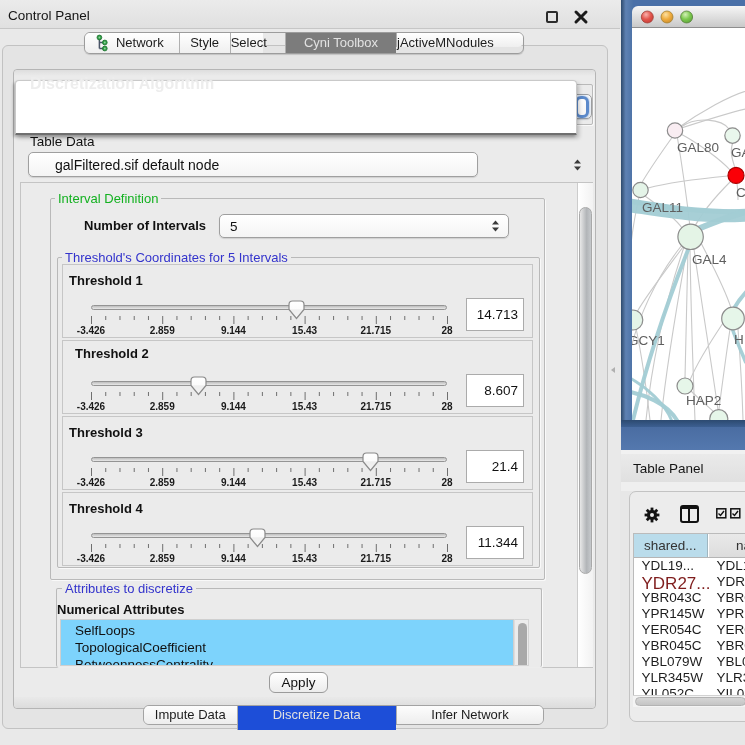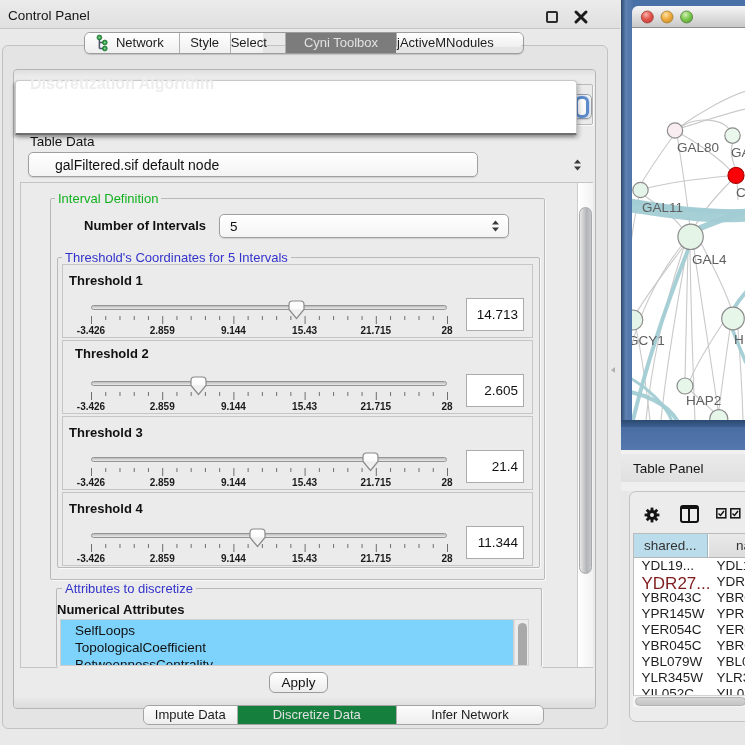--- a/index.html
+++ b/index.html
@@ -150,21 +150,21 @@
     <line x1="329.02" y1="0" x2="329.02" y2="4" stroke="#6f6f6f" stroke-width="1"></line>
     <line x1="343.26" y1="0" x2="343.26" y2="4" stroke="#6f6f6f" stroke-width="1"></line>
     <line x1="357.50" y1="0" x2="357.50" y2="8" stroke="#6f6f6f" stroke-width="1"></line>
   </svg>
 <div class="abs" style="left:61.0px;top:401px;width:60px;text-align:center;font-size:10px;font-weight:bold;color:#1a1a1a;">-3.426</div>
 <div class="abs" style="left:132.2px;top:401px;width:60px;text-align:center;font-size:10px;font-weight:bold;color:#1a1a1a;">2.859</div>
 <div class="abs" style="left:203.4px;top:401px;width:60px;text-align:center;font-size:10px;font-weight:bold;color:#1a1a1a;">9.144</div>
 <div class="abs" style="left:274.6px;top:401px;width:60px;text-align:center;font-size:10px;font-weight:bold;color:#1a1a1a;">15.43</div>
 <div class="abs" style="left:345.8px;top:401px;width:60px;text-align:center;font-size:10px;font-weight:bold;color:#1a1a1a;">21.715</div>
 <div class="abs" style="left:417.0px;top:401px;width:60px;text-align:center;font-size:10px;font-weight:bold;color:#1a1a1a;">28</div>
-<div class="abs" style="left:466px;top:374px;width:58px;height:33px;background:#ffffff;border:1px solid #ababab;font-size:13.5px;line-height:31px;color:#111;text-align:right;padding-right:5px;">2.605</div>
+<div class="abs" style="left:466px;top:374px;width:58px;height:33px;background:#ffffff;border:1px solid #ababab;font-size:13.5px;line-height:31px;color:#111;text-align:right;padding-right:5px;">8.607</div>
 <div class="abs" style="left:62px;top:416px;width:471px;height:74px;border:1px solid #c6c6c6;"></div>
 <div class="abs b13" style="left:69px;top:425px;">Threshold 3</div>
 <div class="abs" style="left:91px;top:457px;width:356px;height:5px;border:1px solid #949494;border-radius:3px;background:linear-gradient(#bdbdbd,#e9e9e9);"></div>
 <svg class="abs" style="left:361.5px;top:452px" width="17" height="20">
 <defs>
       <linearGradient id="tg370452" x1="0" y1="0" x2="0" y2="1">
         <stop offset="0" stop-color="#ffffff"></stop>
         <stop offset="0.45" stop-color="#fbfbfb"></stop>
         <stop offset="0.5" stop-color="#eeeeee"></stop>
         <stop offset="1" stop-color="#f4f4f4"></stop>
@@ -261,21 +261,21 @@
 <div class="abs b13" style="left:57px;top:602px;">Numerical Attributes</div>
 <div class="abs" style="left:60px;top:619px;width:454px;height:47px;background:#7dd3fc;border:1px solid #cfcfcf;overflow:hidden;">
     <div style="padding-left:14px;font-size:13.5px;color:#111;line-height:17px;padding-top:2px;">SelfLoops<br>TopologicalCoefficient<br>BetweennessCentrality</div>
   </div>
 <div class="abs" style="left:514px;top:619px;width:15px;height:47px;background:#ececec;border:1px solid #d4d4d4;border-left:1px solid #dddddd;overflow:hidden;">
     <div style="position:absolute;left:3px;top:2.5px;width:9px;height:60px;background:#a9a9a9;border-radius:5px;"></div>
   </div>
 <div class="abs" style="left:269px;top:672px;width:59px;height:21px;border:1px solid #9b9b9b;border-radius:6px;background:linear-gradient(#ffffff,#ececec);text-align:center;font-size:13.5px;line-height:19px;color:#111;">Apply</div>
 <div class="abs" style="left:143px;top:705px;width:401px;height:20px;border:1px solid #a3a3a3;border-radius:6px;"></div>
 <div class="abs" style="left:144px;top:706px;width:92.5px;height:18px;background:linear-gradient(#fdfdfd,#ededed);border-top-left-radius:5px;border-bottom-left-radius:5px;text-align:center;font-size:13px;line-height:18px;color:#1c1c1c;">Impute Data</div>
-<div class="abs" style="left:236.5px;top:706px;width:159.5px;height:18px;background:#15803d;border-left:1px solid #adadad;text-align:center;font-size:13px;line-height:18px;color:#e0e0e0;">Discretize Data</div>
+<div class="abs" style="left:236.5px;top:706px;width:159.5px;height:24px;background:#1d4ed8;border-left:1px solid #adadad;text-align:center;font-size:13px;line-height:18px;color:#e0e0e0;">Discretize Data</div>
 <div class="abs" style="left:396px;top:706px;width:147px;height:18px;background:linear-gradient(#fdfdfd,#ededed);border-left:1px solid #adadad;border-top-right-radius:5px;border-bottom-right-radius:5px;text-align:center;font-size:13px;line-height:18px;color:#1c1c1c;">Infer Network</div>
 <div class="abs" style="left:15px;top:80px;width:562px;height:55px;background:#ffffff;border:1px solid #c9c9c9;border-bottom:2px solid #6f6f6f;border-radius:4px 4px 1px 1px;box-shadow:-2px 2px 3px rgba(0,0,0,0.22), 2px 3px 4px rgba(0,0,0,0.22);">
 </div>
 <div class="abs" style="left:30px;top:75px;font-size:16px;font-weight:bold;color:#ededed;">Discretization Algorithm</div>
 <div class="abs" style="left:611px;top:367px;width:4px;height:6px;background:#b0b0b0;clip-path:polygon(100% 0,0 50%,100% 100%);"></div>
 <div class="abs" style="left:620px;top:0;width:125px;height:745px;background:#e7e7e7;"></div>
 <div class="abs" style="left:620.5px;top:0;width:124.5px;height:450px;background:#4a70a8;"></div>
 <div class="abs" style="left:620.5px;top:0;width:12px;height:450px;background:linear-gradient(90deg,#2e4a6c,#5e81b2 40%,#4c72a6);"></div>
 <div class="abs" style="left:620.5px;top:420px;width:124.5px;height:7px;background:linear-gradient(#2c4a70,#3c5f91);"></div>
 <div class="abs" style="left:620.5px;top:427px;width:124.5px;height:23px;background:linear-gradient(#4a6da2,#5478ae);"></div>

